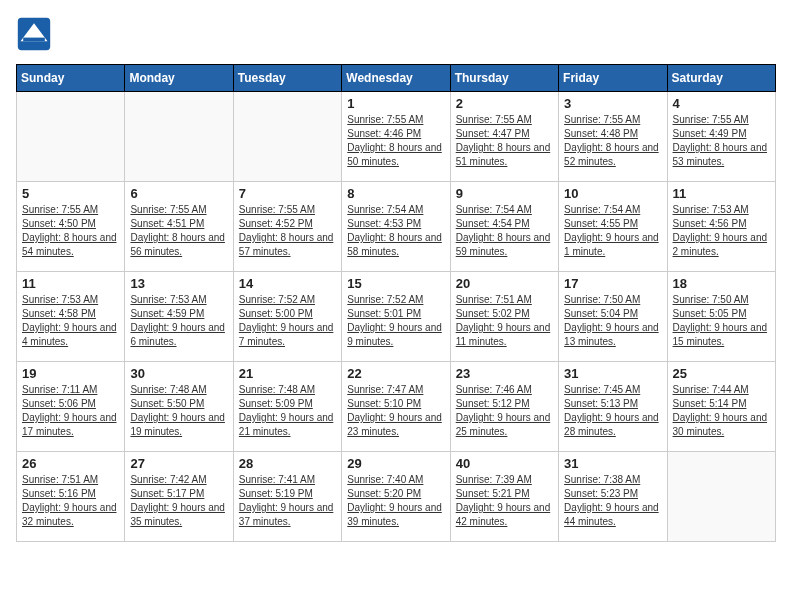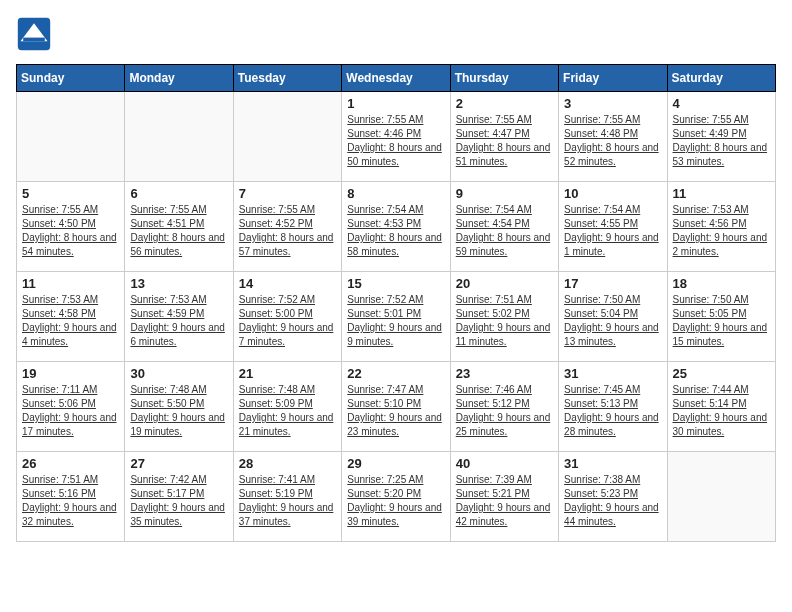--- a/index.html
+++ b/index.html
@@ -322,21 +322,21 @@
         </td>
         <td>
           <span class="day-number">28</span>
           <div class="day-info">Sunrise: 7:41 AM
 Sunset: 5:19 PM
 Daylight: 9 hours
 and 37 minutes.</div>
         </td>
         <td>
           <span class="day-number">29</span>
-          <div class="day-info">Sunrise: 7:25 AM
+          <div class="day-info">Sunrise: 7:40 AM
 Sunset: 5:20 PM
 Daylight: 9 hours
 and 39 minutes.</div>
         </td>
         <td>
           <span class="day-number">40</span>
           <div class="day-info">Sunrise: 7:39 AM
 Sunset: 5:21 PM
 Daylight: 9 hours
 and 42 minutes.</div>

